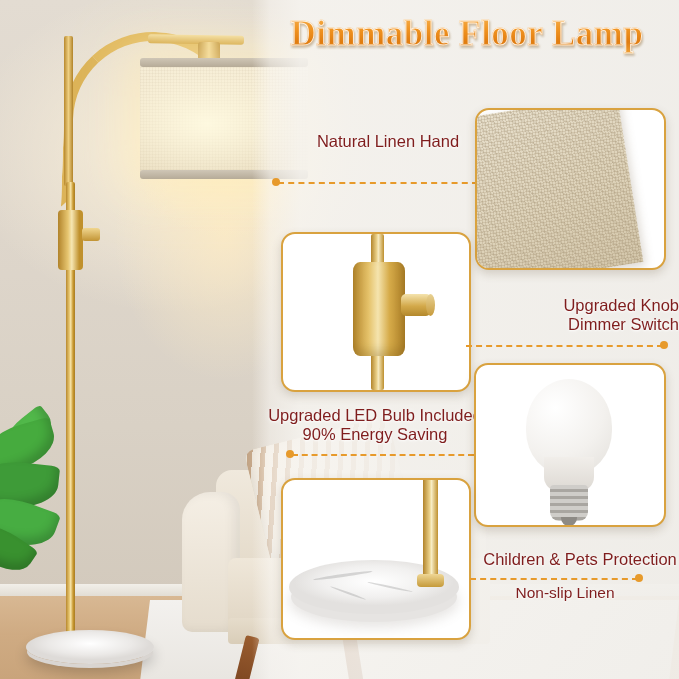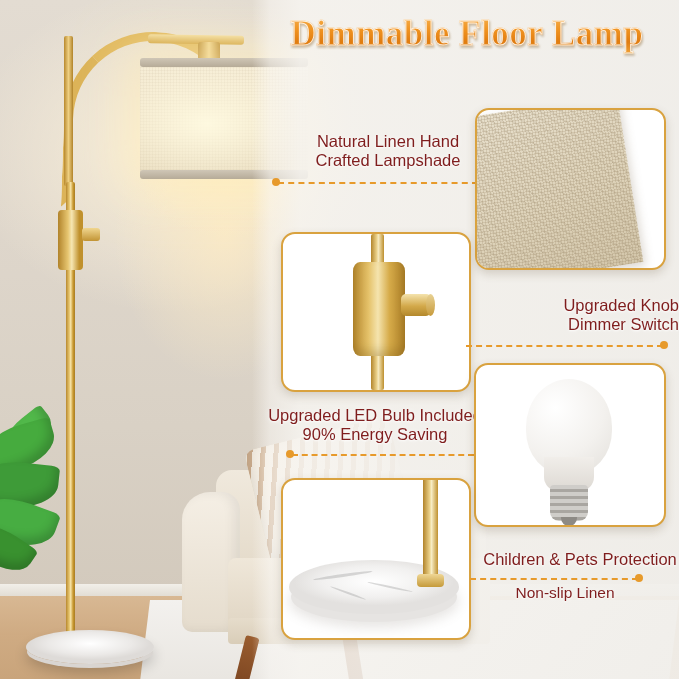--- a/index.html
+++ b/index.html
@@ -223,21 +223,20 @@
       <div class="base"></div>
     </div>
   </div>
 
   <div class="scrim"></div>
 
   <div class="title">Dimmable Floor Lamp</div>
 
   <div class="callout c-linen">
     <div>Natural Linen Hand</div>
-    <div>Crafted Lampshade</div>
   </div>
   <div class="dot" style="left:272px;top:178px;"></div>
   <div class="dash" style="left:278px;top:182px;width:200px;"></div>
 
   <div class="inset" style="left:475px;top:108px;width:187px;height:158px;">
     <div class="linen-swatch"></div>
   </div>
 
   <div class="inset" style="left:281px;top:232px;width:186px;height:156px;">
     <div class="d-pole"></div>

